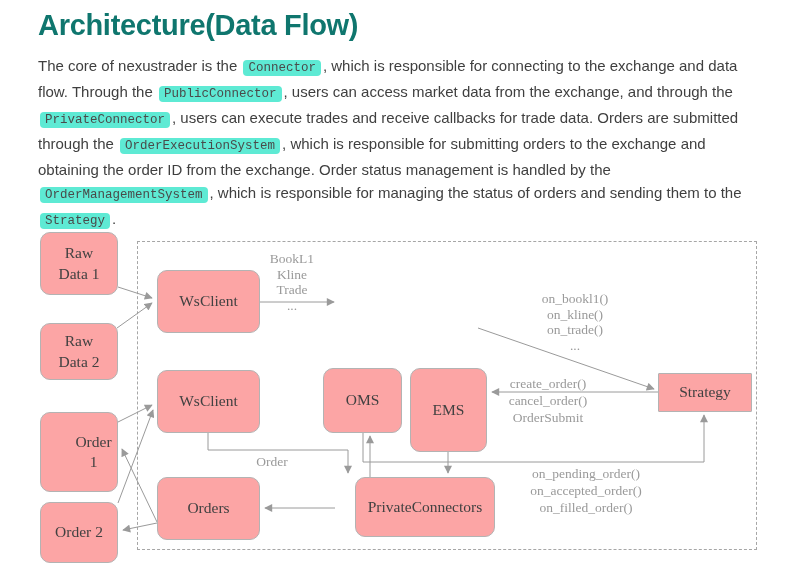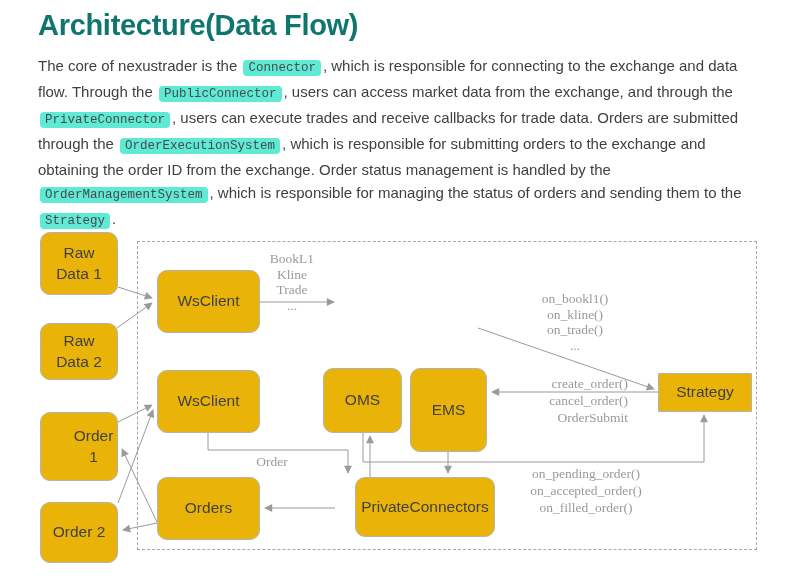--- a/index.html
+++ b/index.html
@@ -11,24 +11,24 @@
      margin:0 0 12px 0;letter-spacing:-0.3px;}
   p.intro{font-size:15px;line-height:23px;color:#3f3f3f;margin:0;}
   code.inline{font-family:"Liberation Mono","DejaVu Sans Mono",monospace;
      font-size:12.5px;background:#5eead4;color:#4a4a4a;
      padding:1px 5px;border-radius:4px;margin:0 2px;white-space:nowrap;}
 
   .diagram{position:absolute;left:0;top:225px;width:800px;height:357px;}
   .boundary{position:absolute;left:137px;top:16px;width:620px;height:309px;
      border:1px dashed #a6a6a6;z-index:0;box-sizing:border-box;}
   svg.wires{position:absolute;left:0;top:0;z-index:1;}
-  .node{position:absolute;box-sizing:border-box;background:#eab308;
+  .node{position:absolute;box-sizing:border-box;background:#fca5a5;
      border:1px solid #b3b3b3;border-radius:10px;z-index:2;
      display:flex;align-items:center;justify-content:center;text-align:center;
-     font-family:Liberation Sans, sans-serif;
+     font-family:Liberation Serif, serif;
      font-size:15.5px;line-height:1.3;color:#414141;padding:0 10px;}
   .node.sharp{border-radius:1px;}
   .lbl{position:absolute;z-index:3;text-align:center;
      font-family:"Liberation Serif","DejaVu Serif",serif;
      font-size:13.5px;color:#9a9a9a;line-height:15.5px;}
   .lbl.wide{line-height:17px;}
 </style>
 </head>
 <body>
 
@@ -59,21 +59,21 @@
       <path d="M335,283 L265,283" marker-end="url(#arr)"></path>
       <path d="M118,197 L152,180" marker-end="url(#arr)"></path>
       <path d="M118,278 L153,185" marker-end="url(#arr)"></path>
       <path d="M157,297 L122,224" marker-end="url(#arr)"></path>
       <path d="M157,298 L123,305" marker-end="url(#arr)"></path>
     </g>
   </svg>
 
   <div class="node" style="left:40px;top:7px;width:78px;height:63px;">Raw Data 1</div>
   <div class="node" style="left:40px;top:98px;width:78px;height:57px;">Raw Data 2</div>
-  <div class="node" style="left:40px;top:187px;width:78px;height:69px;padding-left:39px;">Order 1</div>
+  <div class="node" style="left:40px;top:187px;width:78px;height:80px;padding-left:39px;">Order 1</div>
   <div class="node" style="left:40px;top:277px;width:78px;height:61px;">Order 2</div>
 
   <div class="node" style="left:157px;top:45px;width:103px;height:63px;">WsClient</div>
 
   <div class="node" style="left:157px;top:145px;width:103px;height:63px;">WsClient</div>
   <div class="node" style="left:323px;top:143px;width:79px;height:65px;">OMS</div>
   <div class="node" style="left:410px;top:143px;width:77px;height:84px;">EMS</div>
   <div class="node sharp" style="left:658px;top:148px;width:94px;height:39px;">Strategy</div>
 
   <div class="node" style="left:157px;top:252px;width:103px;height:63px;">Orders</div>
@@ -86,21 +86,21 @@
     <div>...</div>
   </div>
 
   <div class="lbl" style="left:515px;top:66px;width:120px;">
     <div>on_bookl1()</div>
     <div>on_kline()</div>
     <div>on_trade()</div>
     <div>...</div>
   </div>
 
-  <div class="lbl wide" style="left:504px;top:150px;width:124px;text-align:right;">
+  <div class="lbl wide" style="left:486px;top:150px;width:124px;">
     <div>create_order()</div>
     <div>cancel_order()</div>
     <div>OrderSubmit</div>
   </div>
 
   <div class="lbl wide" style="left:507px;top:240px;width:158px;">
     <div>on_pending_order()</div>
     <div>on_accepted_order()</div>
     <div>on_filled_order()</div>
   </div>

